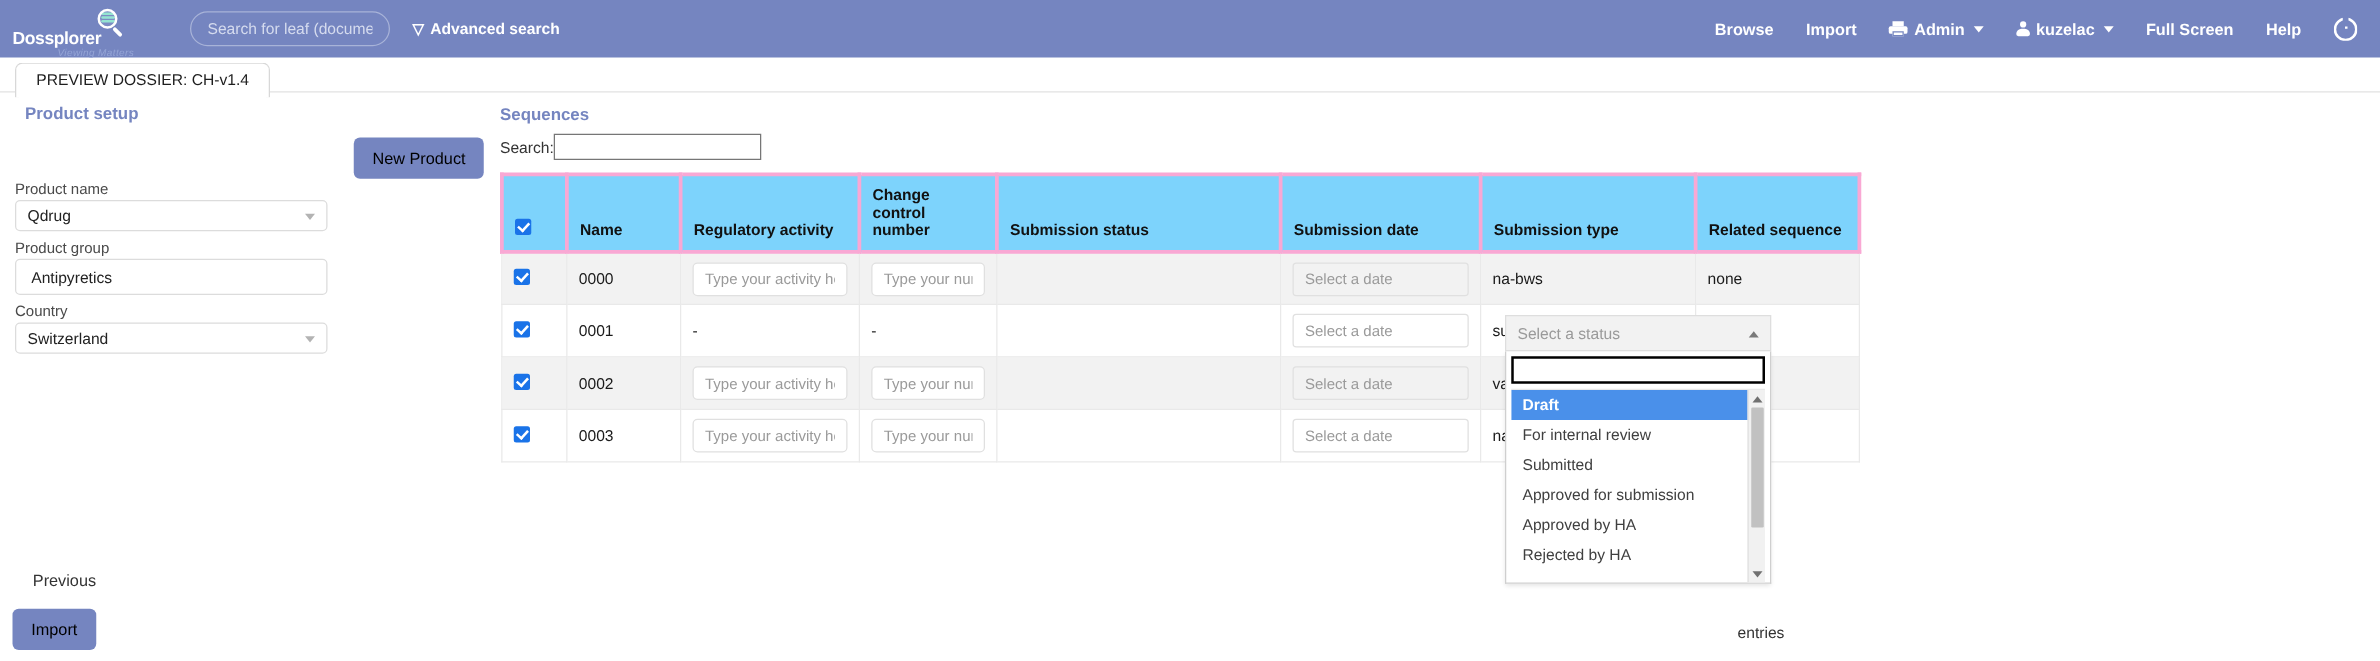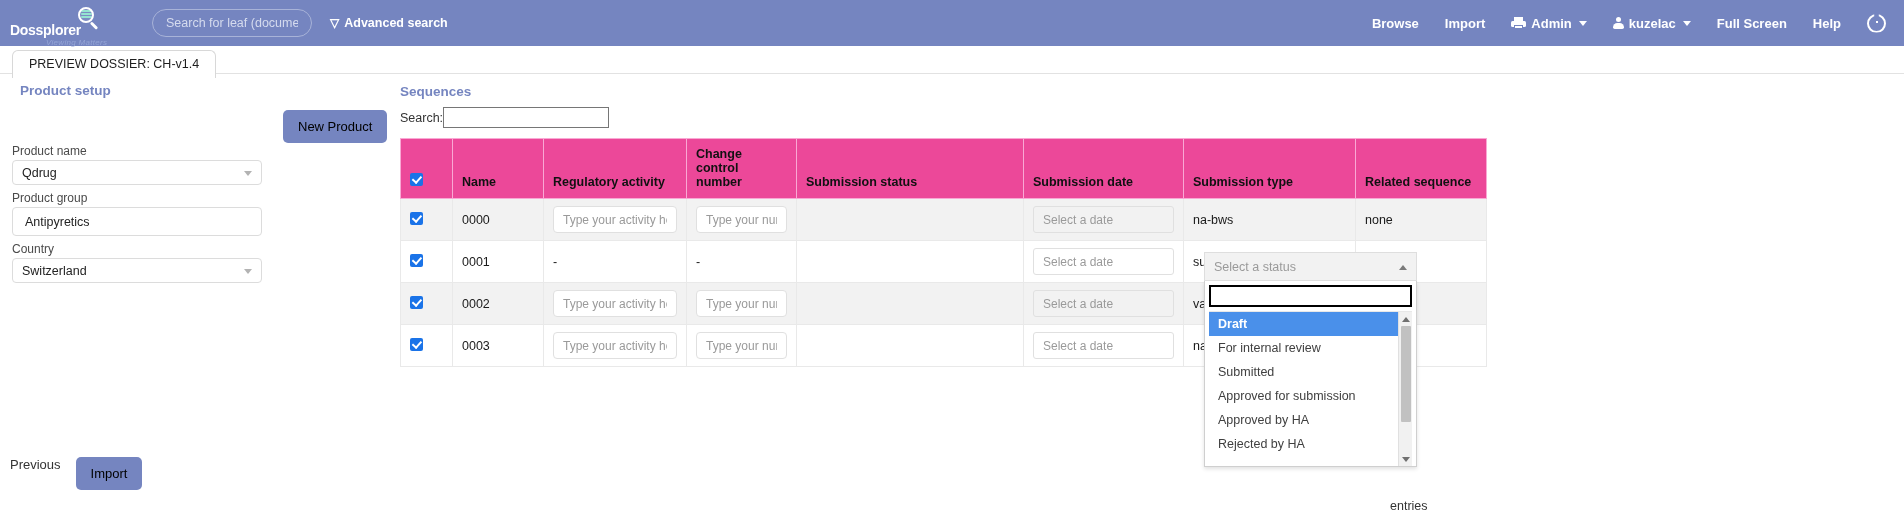--- a/index.html
+++ b/index.html
@@ -291,22 +291,23 @@
     width: 0; height: 0;
     border-left: 4px solid transparent;
     border-right: 4px solid transparent;
     border-top: 5px solid #b3b3b3;
   }
   .footer-actions {
     position: absolute;
     left: 10px;
     top: 383px;
     display: flex;
-    align-items: flex-start;
+    align-items: flex-end;
     gap: 15px;
+    flex-direction: column;
   }
   .btn-link {
     background: none;
     border: none;
     font-size: 13px;
     color: #333333;
     font-family: "Liberation Sans", sans-serif;
     cursor: pointer;
     padding: 0;
   }
@@ -339,29 +340,29 @@
     outline: none;
   }
 
   table.seq {
     border-collapse: collapse;
     width: 1086px;
     table-layout: fixed;
     font-size: 12.5px;
   }
   table.seq th {
-    border: 1px solid #f9a8d4;
+    border: 3px solid #f9a8d4;
     text-align: left;
     vertical-align: bottom;
     font-weight: bold;
     color: #111111;
     font-size: 12.5px;
     padding: 8px 9px 9px 9px;
     height: 45px;
-    background: #ec4899;
+    background: #7dd3fc;
   }
   table.seq td {
     border: 1px solid #e9e9e9;
     padding: 6px 9px;
     height: 42px;
     vertical-align: middle;
     color: #1a1a1a;
     background: #ffffff;
   }
   table.seq tr.alt td { background: #f2f2f2; }

